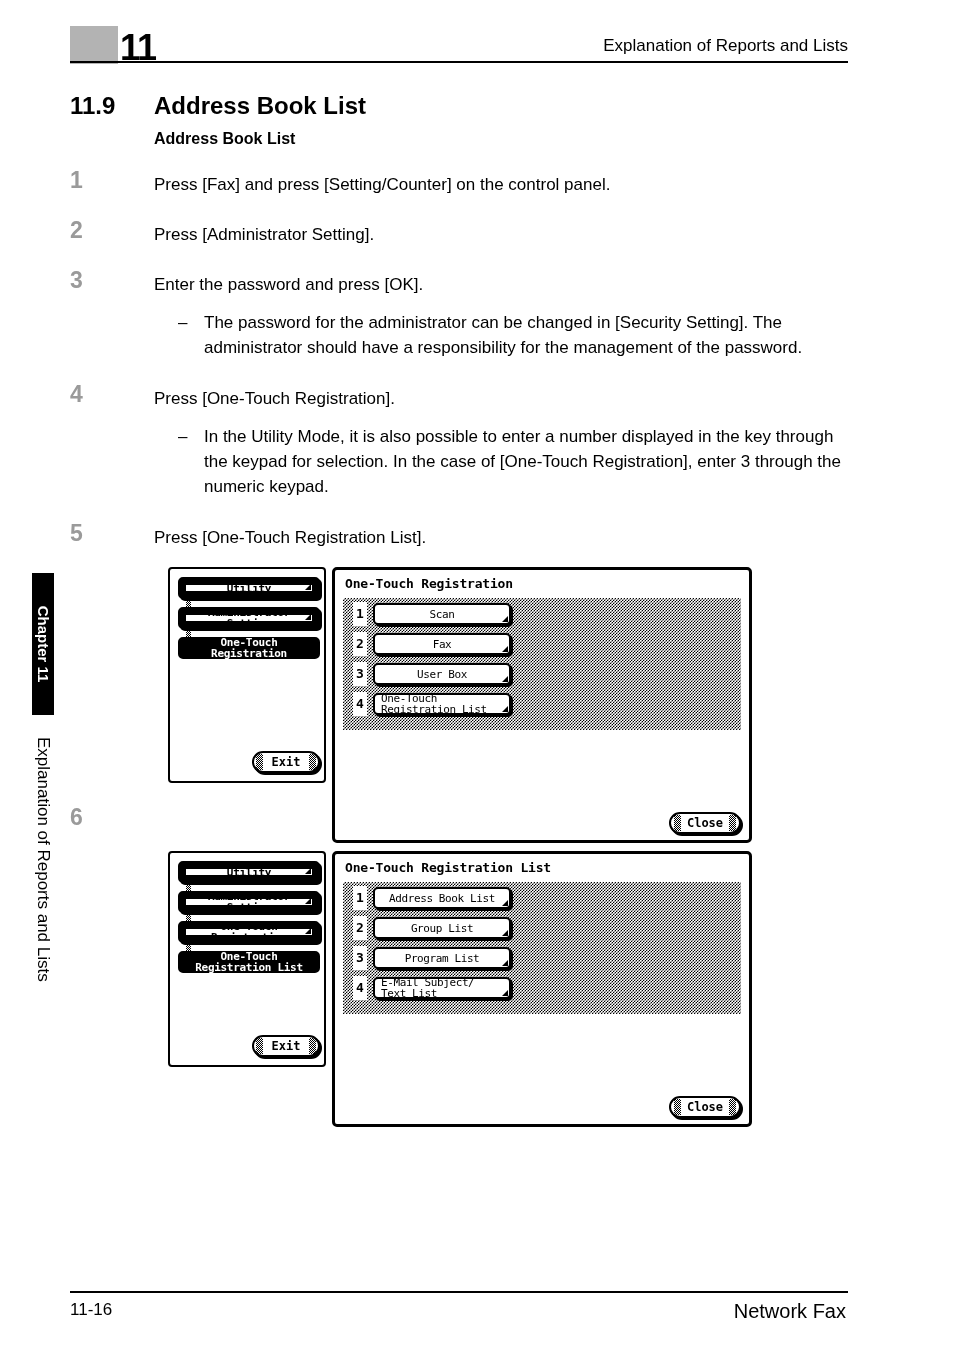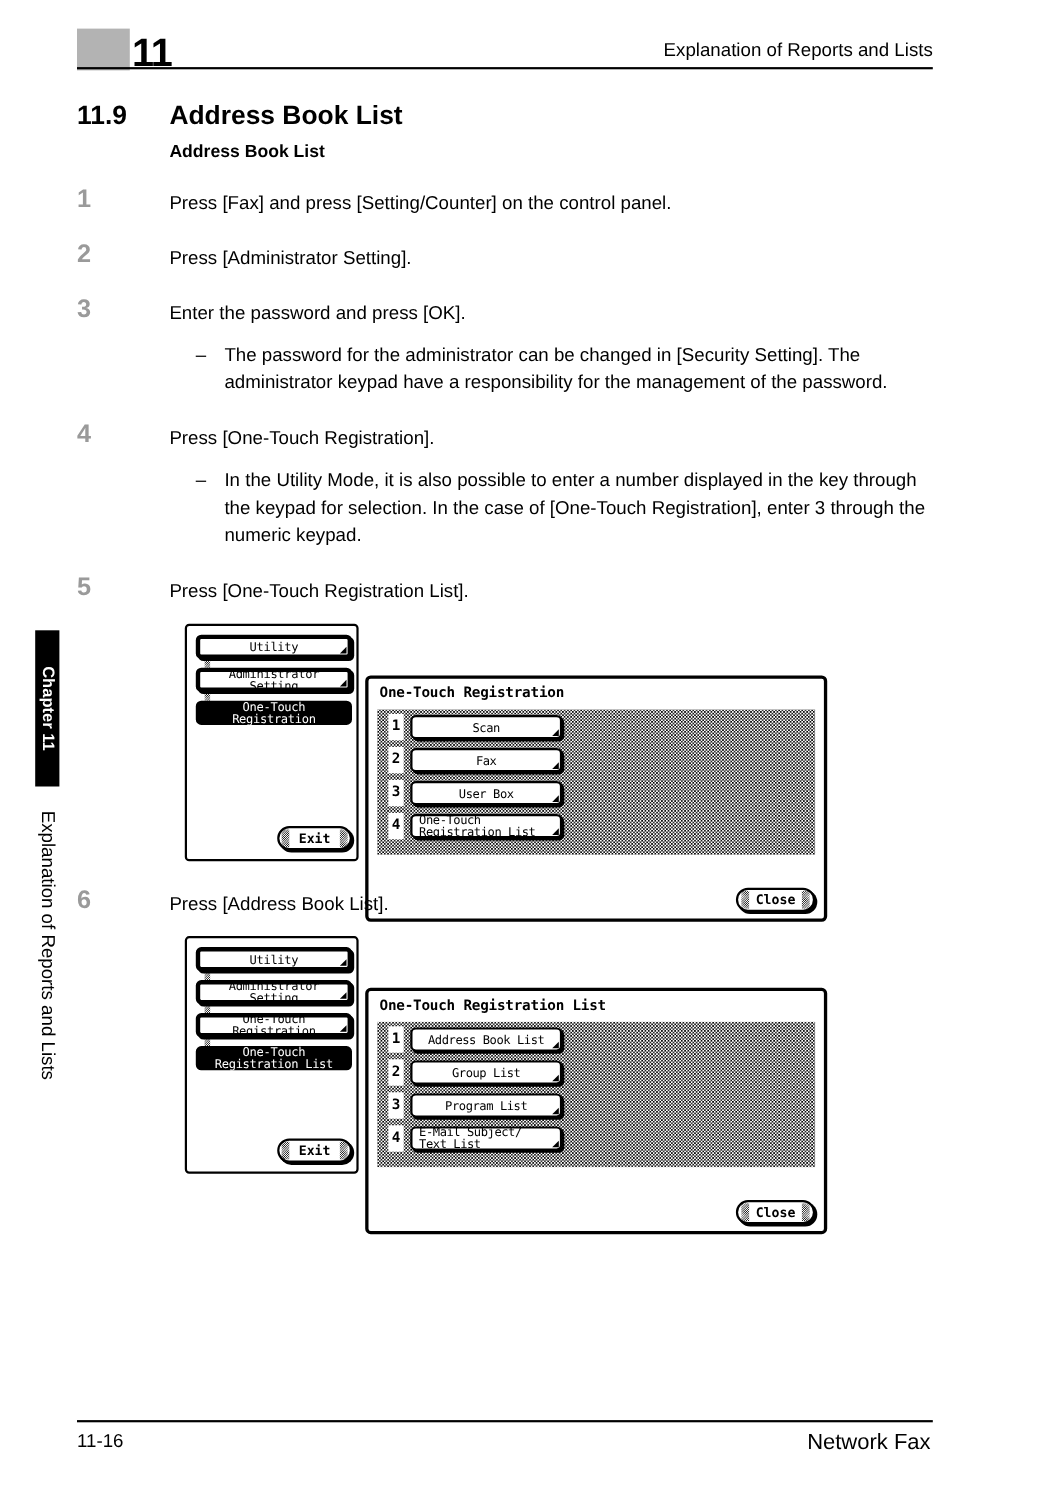--- a/index.html
+++ b/index.html
@@ -213,27 +213,27 @@
     left: 4px;
     top: 4px;
     right: 4px;
     bottom: 4px;
   }
   .bc-btn {
     position: absolute;
     left: 4px;
     width: 142px;
     height: 22px;
-    border: 4px solid #000000;
+    border: 8px solid #000000;
     border-radius: 5px;
     box-sizing: border-box;
     background: #ffffff;
     font-family: "DejaVu Sans Mono", monospace;
     font-size: 11px;
-    font-weight: normal;
+    font-weight: bold;
     line-height: 11px;
     text-align: center;
     letter-spacing: -0.3px;
     display: flex;
     flex-direction: column;
     align-items: center;
     justify-content: center;
     box-shadow: 2px 2px 0 #000;
   }
   .bc-btn.selected {
@@ -295,26 +295,25 @@
   }
   .exit-btn::before { left: 2px; }
   .exit-btn::after { right: 2px; }
 
   
   .dlg-panel {
     position: absolute;
     left: 164px;
     top: 0px;
     width: 420px;
-    height: 224px;
+    height: 276px;
     border: 3px solid #000;
     border-radius: 5px;
     background: #fff;
     box-sizing: border-box;
-    margin-top: 47px;
   }
   .dlg-title {
     position: absolute;
     left: 10px;
     top: 6px;
     font-family: "DejaVu Sans Mono", monospace;
     font-size: 13px;
     font-weight: bold;
     letter-spacing: -0.2px;
     white-space: nowrap;
@@ -473,21 +472,21 @@
   <div class="step" style="margin-top:24px;">
     <span class="step-num">2</span>
     <div class="step-text">Press [Administrator Setting].</div>
   </div>
 
   <div class="step" style="margin-top:24px;">
     <span class="step-num">3</span>
     <div class="step-text">Enter the password and press [OK].</div>
     <div class="note">
       <span class="note-dash">–</span>
-      <span class="note-text">The password for the administrator can be changed in [Security Setting]. The administrator keypad have a responsibility for the management of the password.</span>
+      <span class="note-text">The password for the administrator can be changed in [Security Setting]. The administrator should have a responsibility for the management of the password.</span>
     </div>
   </div>
 
   <div class="step" style="margin-top:26px;">
     <span class="step-num">4</span>
     <div class="step-text">Press [One-Touch Registration].</div>
     <div class="note">
       <span class="note-dash">–</span>
       <span class="note-text">In the Utility Mode, it is also possible to enter a number displayed in the key through the keypad for selection. In the case of [One-Touch Registration], enter 3 through the numeric keypad.</span>
     </div>
@@ -554,21 +553,20 @@
             <span class="corner"></span>
           </div>
         </div>
       </div>
       <div class="close-btn">Close</div>
     </div>
   </div>
 
   <div class="step" style="margin-top:22px;">
     <span class="step-num">6</span>
-    <div class="step-text">Press [Address Book List].</div>
   </div>
 
   <div class="figure">
 
     <div class="bc-panel">
       <div class="bc-inner">
         <div class="bc-btn" style="top:4px;">
           <span class="l1">Utility</span>
           <span class="corner"></span>
         </div>

